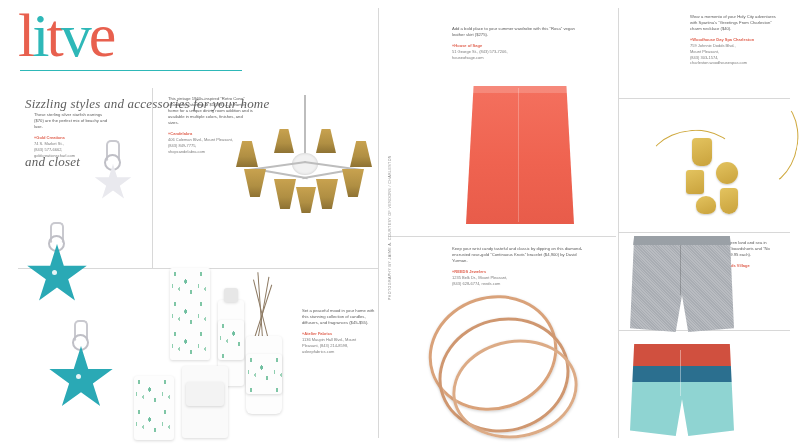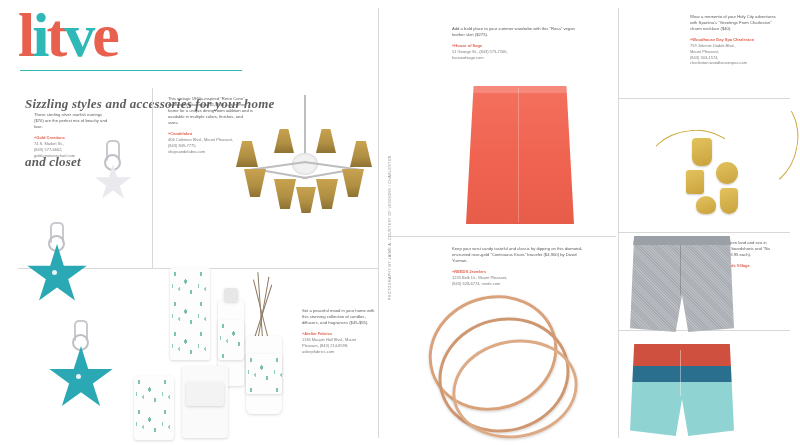--- a/index.html
+++ b/index.html
@@ -14,21 +14,21 @@
   
   .abs{position:absolute;}
   .cap{font-size:4.2px;line-height:1.45;color:#5b5b5b;}
   .src{font-size:4px;line-height:1.45;color:#e0614f;}
   .src .name{font-weight:bold;}
   .src .addr{color:#7d7d7d;font-weight:normal;}
   .chev{color:#e0614f;font-weight:bold;letter-spacing:-1px;}
 
   
   .masthead{left:18px;top:6px;width:260px;}
-  .logo{font-family:"Liberation Serif", serif;font-size:62px;line-height:58px;font-weight:bold;color:#e8604e;letter-spacing:-3px;position:relative;}
+  .logo{font-family:"Liberation Serif", serif;font-size:62px;line-height:58px;font-weight:normal;color:#e8604e;letter-spacing:-3px;position:relative;}
   .logo .l{color:#e8604e;}
   .logo .i{color:#2eb8b8;}
   .logo .t{color:#e8604e;}
   .logo .v{color:#2eb8b8;}
   .logo .e{color:#e8604e;}
   .logo-rule{position:absolute;left:2px;top:64px;width:222px;height:1px;background:#2eb8b8;}
   .tagline{position:absolute;left:7px;top:69px;font-family:"Liberation Serif", serif;font-style:italic;font-size:13px;color:#5e5e5e;letter-spacing:.2px;}
 
   
   .vline{background:#d8d8d8;width:1px;}

